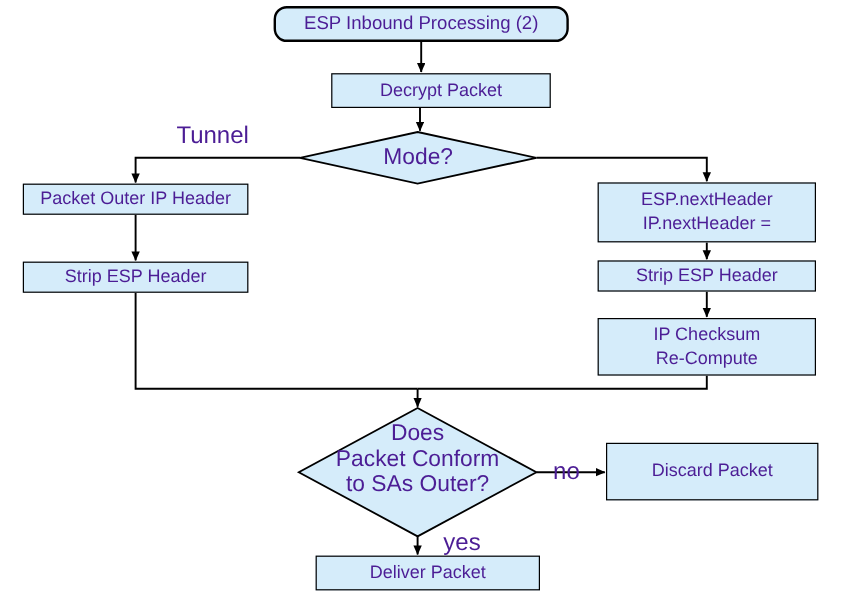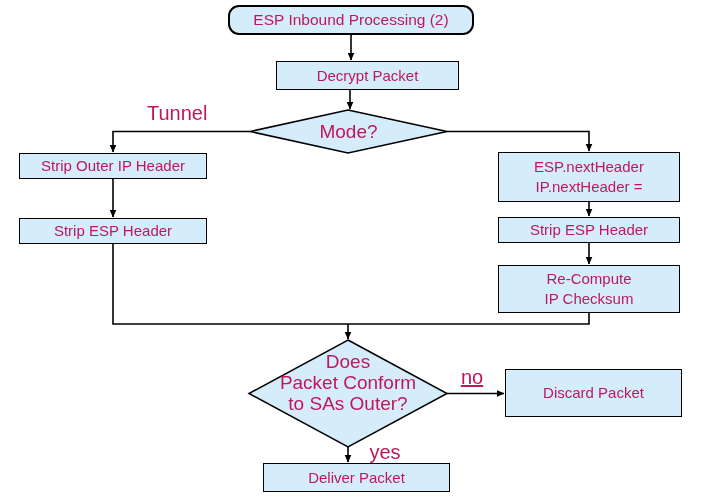--- a/index.html
+++ b/index.html
@@ -2,21 +2,21 @@
 <html><head>
 <meta charset="utf-8">
 <style>
   html, body { margin: 0; padding: 0; background: #ffffff; }
   #canvas {
     position: relative;
     width: 710px;
     height: 499px;
     background: #ffffff;
     font-family: "Liberation Sans", sans-serif;
-    color: #be185d;
+    color: #4c1d95;
     overflow: hidden;
   }
   #wires { position: absolute; left: 0; top: 0; width: 710px; height: 499px; }
   .diamond { fill: #d5ecfa; stroke: #000000; stroke-width: 1.5; }
   .wire { fill: none; stroke: #000000; stroke-width: 1.6; }
   .node {
     position: absolute;
     box-sizing: border-box;
     background: #d5ecfa;
     border: 1.5px solid #000000;
@@ -80,39 +80,39 @@
 
   <div class="node rounded" style="left:228px; top:5px; width:246px; height:30px;">
     <span>ESP Inbound Processing (2)</span>
   </div>
 
   <div class="node" style="left:276px; top:61px; width:183px; height:29px;">
     <span>Decrypt Packet</span>
   </div>
 
   <div class="node" style="left:19px; top:153px; width:188px; height:26px;">
-    <span>Strip Outer IP Header</span>
+    <span>Packet Outer IP Header</span>
   </div>
 
   <div class="node" style="left:19px; top:218px; width:188px; height:26px;">
     <span>Strip ESP Header</span>
   </div>
 
   <div class="node" style="left:498px; top:152px; width:182px; height:50px;">
     <span>ESP.nextHeader</span>
     <span>IP.nextHeader =</span>
   </div>
 
   <div class="node" style="left:498px; top:217px; width:182px; height:26px;">
     <span>Strip ESP Header</span>
   </div>
 
   <div class="node" style="left:498px; top:265px; width:182px; height:48px;">
+    <span>IP Checksum</span>
     <span>Re-Compute</span>
-    <span>IP Checksum</span>
   </div>
 
   <div class="node" style="left:505px; top:369px; width:177px; height:48px;">
     <span>Discard Packet</span>
   </div>
 
   <div class="node" style="left:263px; top:463px; width:187px; height:29px;">
     <span>Deliver Packet</span>
   </div>
 
@@ -120,16 +120,16 @@
     <span>Mode?</span>
   </div>
 
   <div class="dlabel" style="left:249px; top:351px; width:198px; height:63px;">
     <span>Does</span>
     <span>Packet Conform</span>
     <span>to SAs Outer?</span>
   </div>
 
   <div class="elabel" style="left:147px; top:105px; width:60px;">Tunnel</div>
-  <div class="elabel" style="left:457px; top:369px; width:30px;text-decoration:underline;">no</div>
+  <div class="elabel" style="left:457px; top:385px; width:30px;">no</div>
   <div class="elabel" style="left:368px; top:444px; width:34px;">yes</div>
 
 </div>
 
 </body></html>

